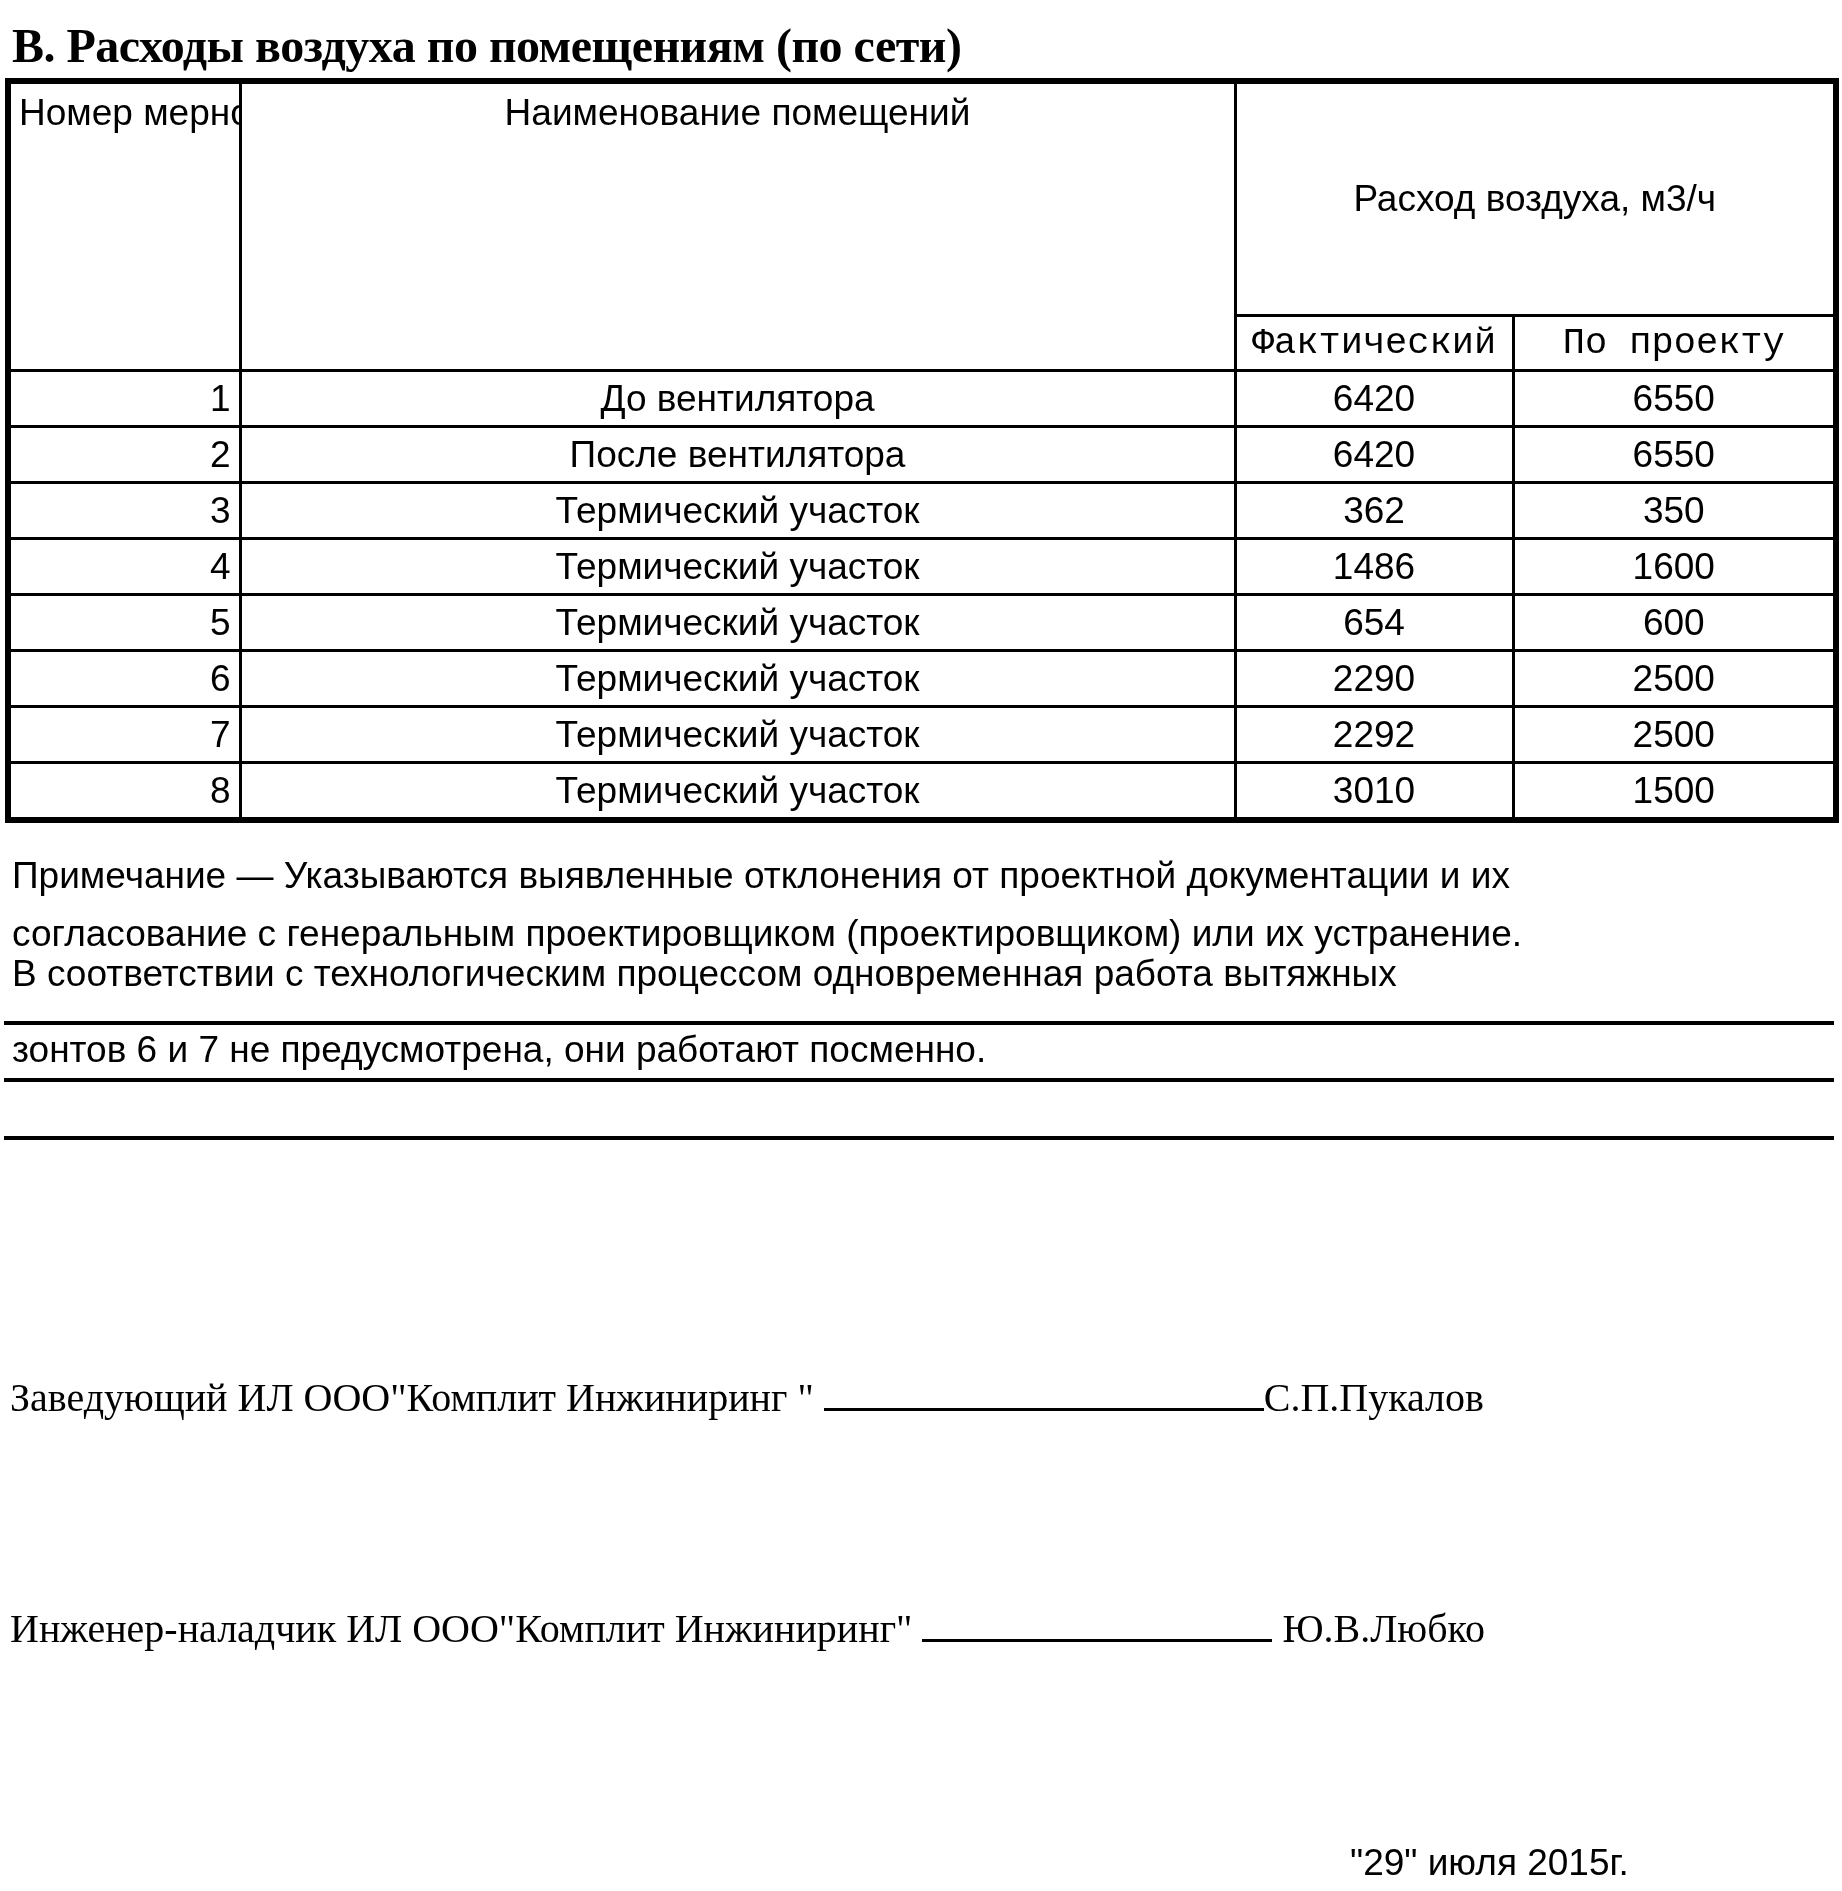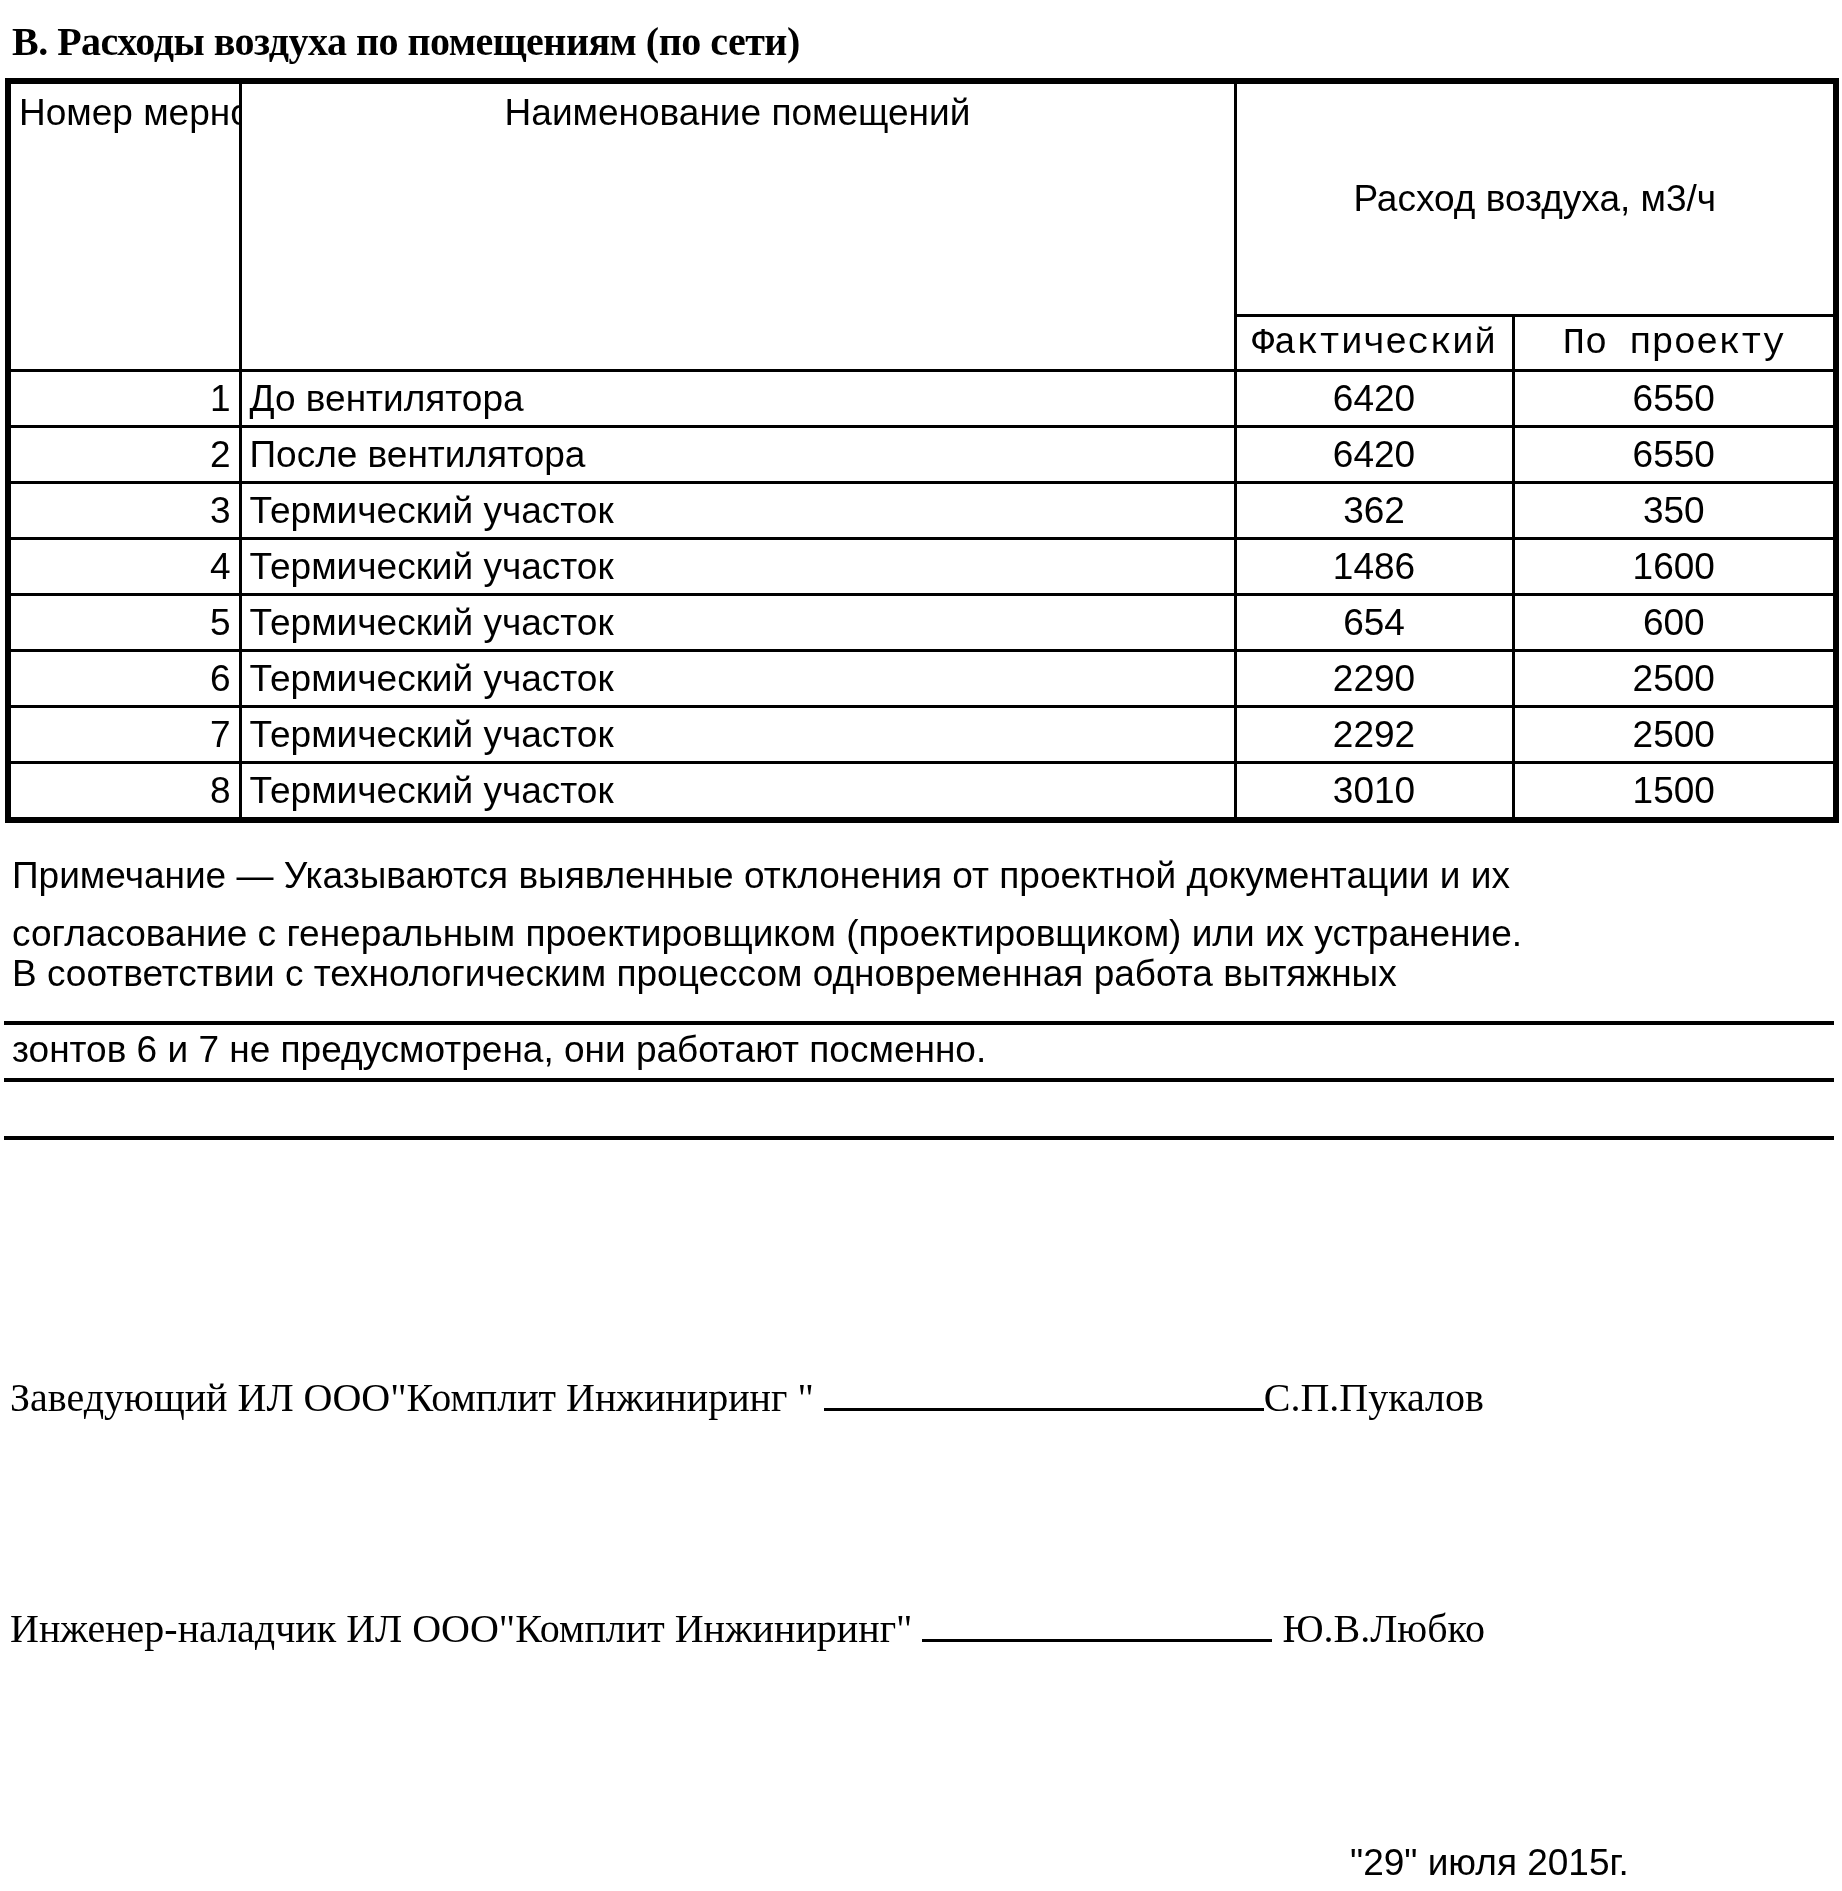--- a/index.html
+++ b/index.html
@@ -1,37 +1,37 @@
 <!DOCTYPE html>
 <html><head>
 <meta charset="utf-8">
 <style>
   html, body { margin: 0; padding: 0; background: #ffffff; }
   body { width: 1842px; height: 1891px; position: relative; overflow: hidden; color: #000; }
   .title {
     position: absolute; left: 12px; top: 18px;
-    font-family: "Liberation Serif", serif; font-weight: bold; font-size: 40px;
+    font-family: "Liberation Serif", serif; font-weight: bold; font-size: 48px;
     letter-spacing: -0.5px; white-space: nowrap;
   }
   table.grid {
     position: absolute; left: 5px; top: 78px; width: 1828px;
     border-collapse: collapse; table-layout: fixed;
     border: 6px solid #000;
     font-family: "Liberation Sans", "DejaVu Sans", sans-serif; font-size: 37px;
   }
   table.grid td, table.grid th {
     border: 3px solid #000; padding: 0 8px; font-weight: normal; overflow: hidden; white-space: nowrap;
   }
   th.h-num { vertical-align: top; padding-top: 40px; line-height: 58px; white-space: normal; }
   th.h-name { vertical-align: top; padding-top: 68px; line-height: 58px; white-space: normal; margin-left: 47px; }
   th.h-flow { height: 230px; }
   th.h-sub { height: 52px; font-family: Liberation Mono, monospace; }
   tr.data td { height: 53px; }
   td.num { text-align: right; }
-  td.name { }
+  td.name { text-align: center; }
   td.val { text-align: center; }
   .note { position: absolute; left: 12px; font-family: "Liberation Sans", "DejaVu Sans", sans-serif; font-size: 37px; white-space: nowrap; }
   .rule { position: absolute; left: 4px; width: 1830px; height: 4px; background: #000; }
   .sig { position: absolute; left: 10px; font-family: "Liberation Serif", serif; font-size: 40px; white-space: nowrap; }
   .sig .line { display: inline-block; border-bottom: 3px solid #000; height: 30px; vertical-align: baseline; }
   .date { position: absolute; left: 1350px; top: 1842px; font-family: "Liberation Sans", "DejaVu Sans", sans-serif; font-size: 37px; white-space: nowrap; }
 </style>
 </head>
 <body>
 

